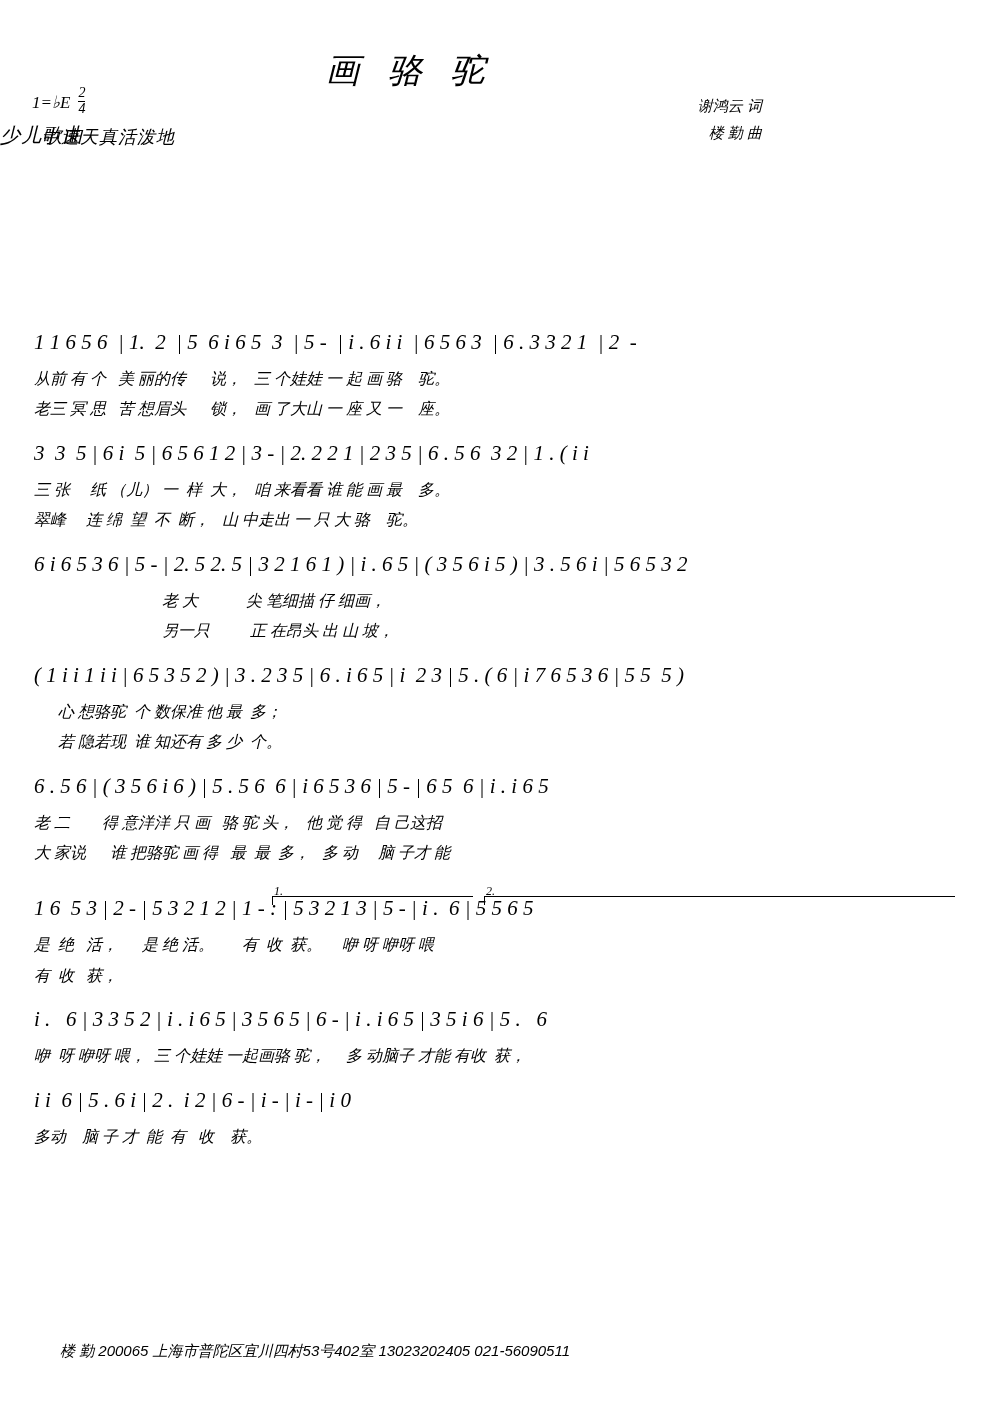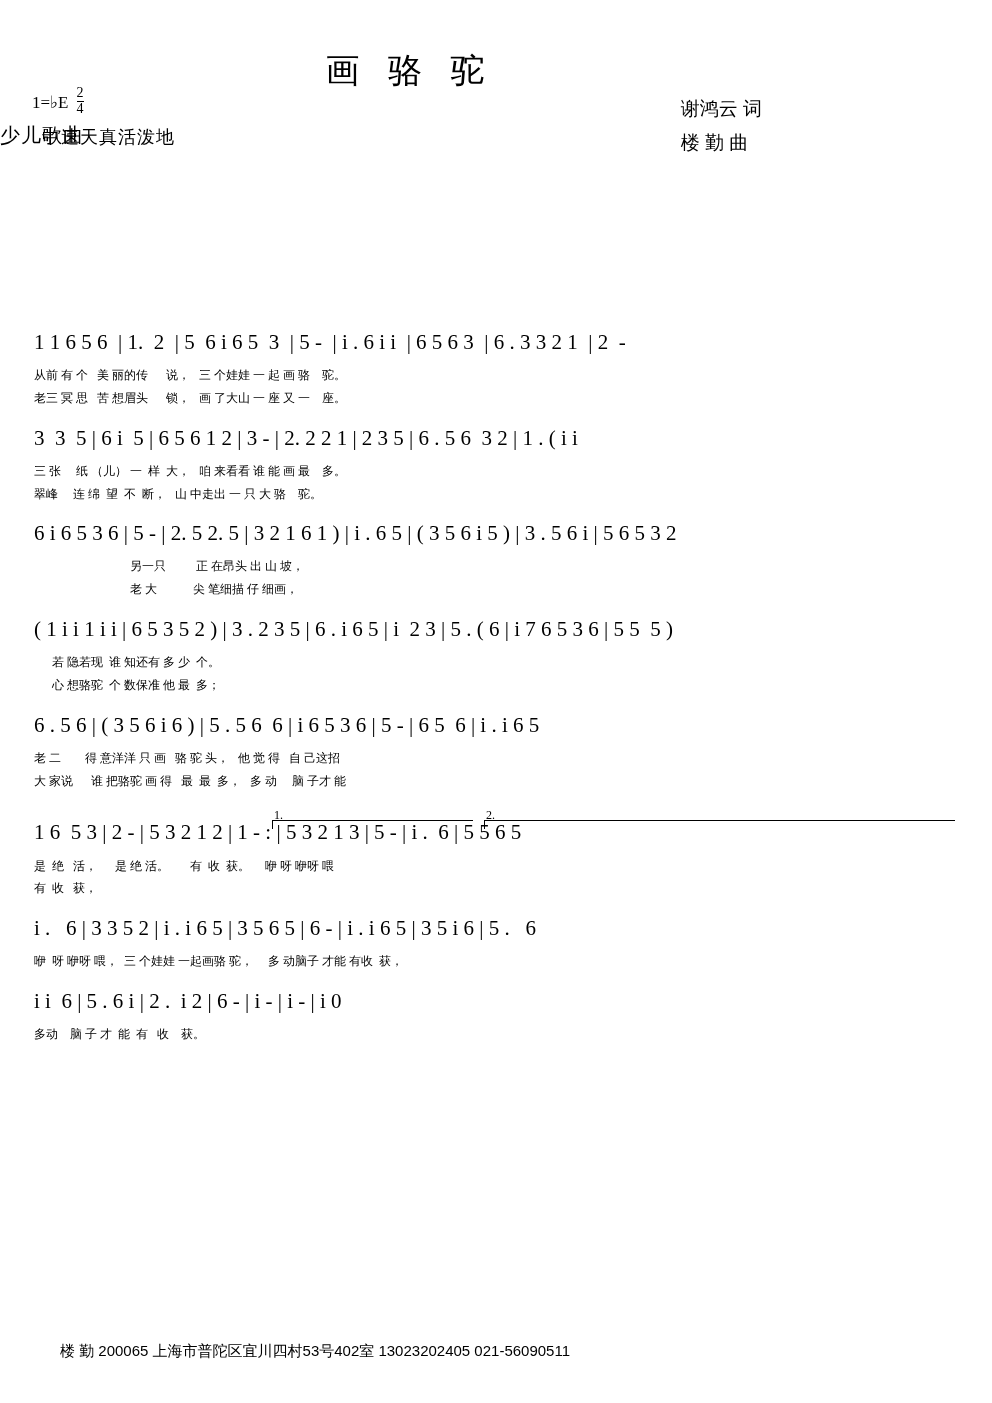--- a/index.html
+++ b/index.html
@@ -12,20 +12,21 @@
     height: 1403px;
     font-family: "Liberation Sans", sans-serif;
     color: #000000;
     position: relative;
     overflow: hidden;
   }
   .sheet {
     position: relative;
     width: 820px;
     height: 1403px;
+    font-style: italic;
   }
 
   
   .title {
     text-align: center;
     font-family: "Liberation Serif", serif;
     font-size: 34px;
     letter-spacing: 10px;
     padding-top: 48px;
     font-weight: normal;
@@ -64,39 +65,39 @@
     position: absolute;
     left: 42px;
     top: 125px;
     font-size: 18px;
     letter-spacing: 1px;
   }
   .credits {
     position: absolute;
     right: 58px;
     top: 92px;
-    font-size: 19px;
+    font-size: 15px;
     line-height: 1.8;
-    text-align: left;
+    text-align: right;
   }
 
   
   .system {
     position: relative;
     margin: 0 34px;
     font-family: "Liberation Serif", serif;
   }
   .notes {
     font-size: 21px;
     letter-spacing: 0px;
     white-space: pre;
     line-height: 2.1;
   }
   .lyric {
-    font-size: 12px;
+    font-size: 16px;
     white-space: pre;
     line-height: 1.9;
     letter-spacing: 0px;
   }
 
   .footer {
     position: absolute;
     left: 60px;
     bottom: 38px;
     font-size: 15px;
@@ -141,28 +142,28 @@
   </div>
 
   <div class="system sys-wrap">
     <div class="notes">3  3  5 | 6 i  5 | 6 5 6 1 2 | 3 - | 2. 2 2 1 | 2 3 5 | 6 . 5 6  3 2 | 1 . ( i i</div>
     <div class="lyric">三 张     纸 （儿） 一  样  大，   咱 来看看 谁 能 画 最    多。</div>
     <div class="lyric">翠峰     连 绵  望  不  断，   山 中走出 一 只 大 骆    驼。</div>
   </div>
 
   <div class="system sys-wrap">
     <div class="notes">6 i 6 5 3 6 | 5 - | 2. 5 2. 5 | 3 2 1 6 1 ) | i . 6 5 | ( 3 5 6 i 5 ) | 3 . 5 6 i | 5 6 5 3 2</div>
+    <div class="lyric">                                老 大            尖 笔细描 仔 细画，</div>
     <div class="lyric">                                另一只          正 在昂头 出 山 坡，</div>
-    <div class="lyric">                                老 大            尖 笔细描 仔 细画，</div>
   </div>
 
   <div class="system sys-wrap">
     <div class="notes">( 1 i i 1 i i | 6 5 3 5 2 ) | 3 . 2 3 5 | 6 . i 6 5 | i  2 3 | 5 . ( 6 | i 7 6 5 3 6 | 5 5  5 )</div>
+    <div class="lyric">      心 想骆驼  个 数保准 他 最  多；</div>
     <div class="lyric">      若 隐若现  谁 知还有 多 少  个。</div>
-    <div class="lyric">      心 想骆驼  个 数保准 他 最  多；</div>
   </div>
 
   <div class="system sys-wrap">
     <div class="notes">6 . 5 6 | ( 3 5 6 i 6 ) | 5 . 5 6  6 | i 6 5 3 6 | 5 - | 6 5  6 | i . i 6 5</div>
     <div class="lyric">老 二        得 意洋洋 只 画   骆 驼 头，   他 觉 得   自 己这招</div>
     <div class="lyric">大 家说      谁 把骆驼 画 得   最  最  多，   多 动     脑 子才 能</div>
   </div>
 
   <div class="system sys-wrap">
     <div style="position:relative;">

